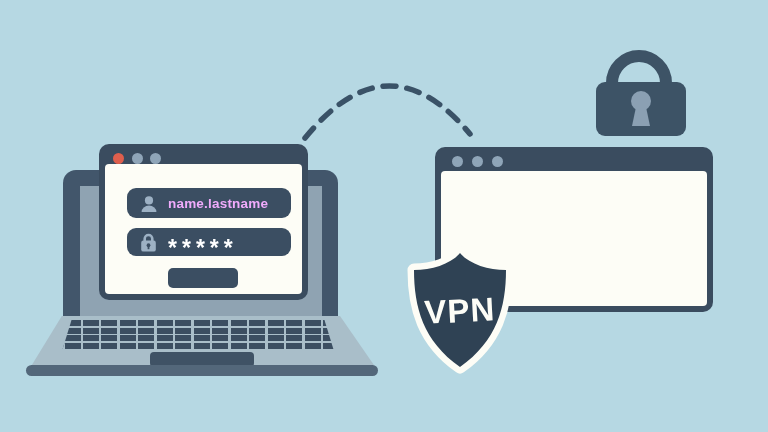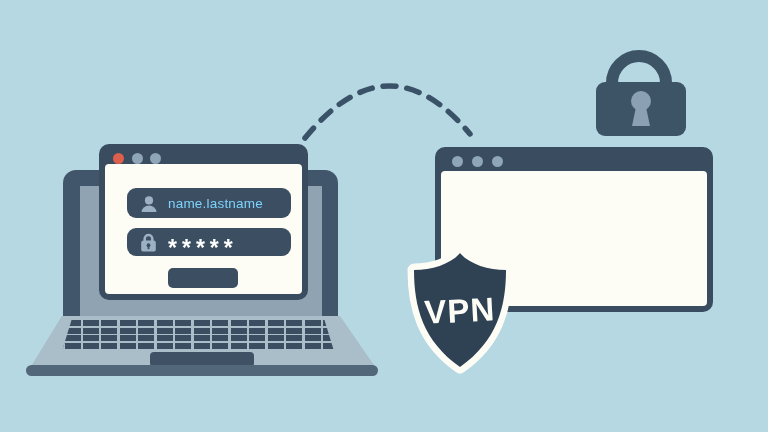--- a/index.html
+++ b/index.html
@@ -51,21 +51,21 @@
   .dot{width:11px;height:11px;border-radius:50%;}
   .dot-red{background:var(--red);}
   .dot-gray{background:var(--dotgray);}
 
   
   .field{position:absolute;left:22px;width:164px;background:var(--field);border-radius:9px;
          display:flex;align-items:center;padding-left:13px;box-sizing:border-box;color:#fff;}
   .field-user{top:24px;height:30px;}
   .field-pass{top:64px;height:28px;}
   .field svg{flex:0 0 auto;}
-  .field-text{margin-left:10px;font-weight:normal;font-size:13.5px;letter-spacing:.2px;color:#7dd3fc;}
+  .field-text{margin-left:10px;font-weight:bold;font-size:13.5px;letter-spacing:.2px;color:#f0abfc;}
   .mask-text{margin-left:11px;font-weight:bold;font-size:23px;letter-spacing:5px;line-height:0;position:relative;top:6px;color:#fff;}
   .login-btn{position:absolute;left:63px;top:104px;width:70px;height:20px;background:var(--field);border-radius:5px;}
 
   
   .arc{left:290px;top:58px;}
   .padlock{left:593px;top:42px;}
   .shield{left:392px;top:243px;}
   .shield text{font-family:"Liberation Sans", sans-serif;font-weight:bold;font-size:33px;letter-spacing:1px;}
 </style>
 </head>

